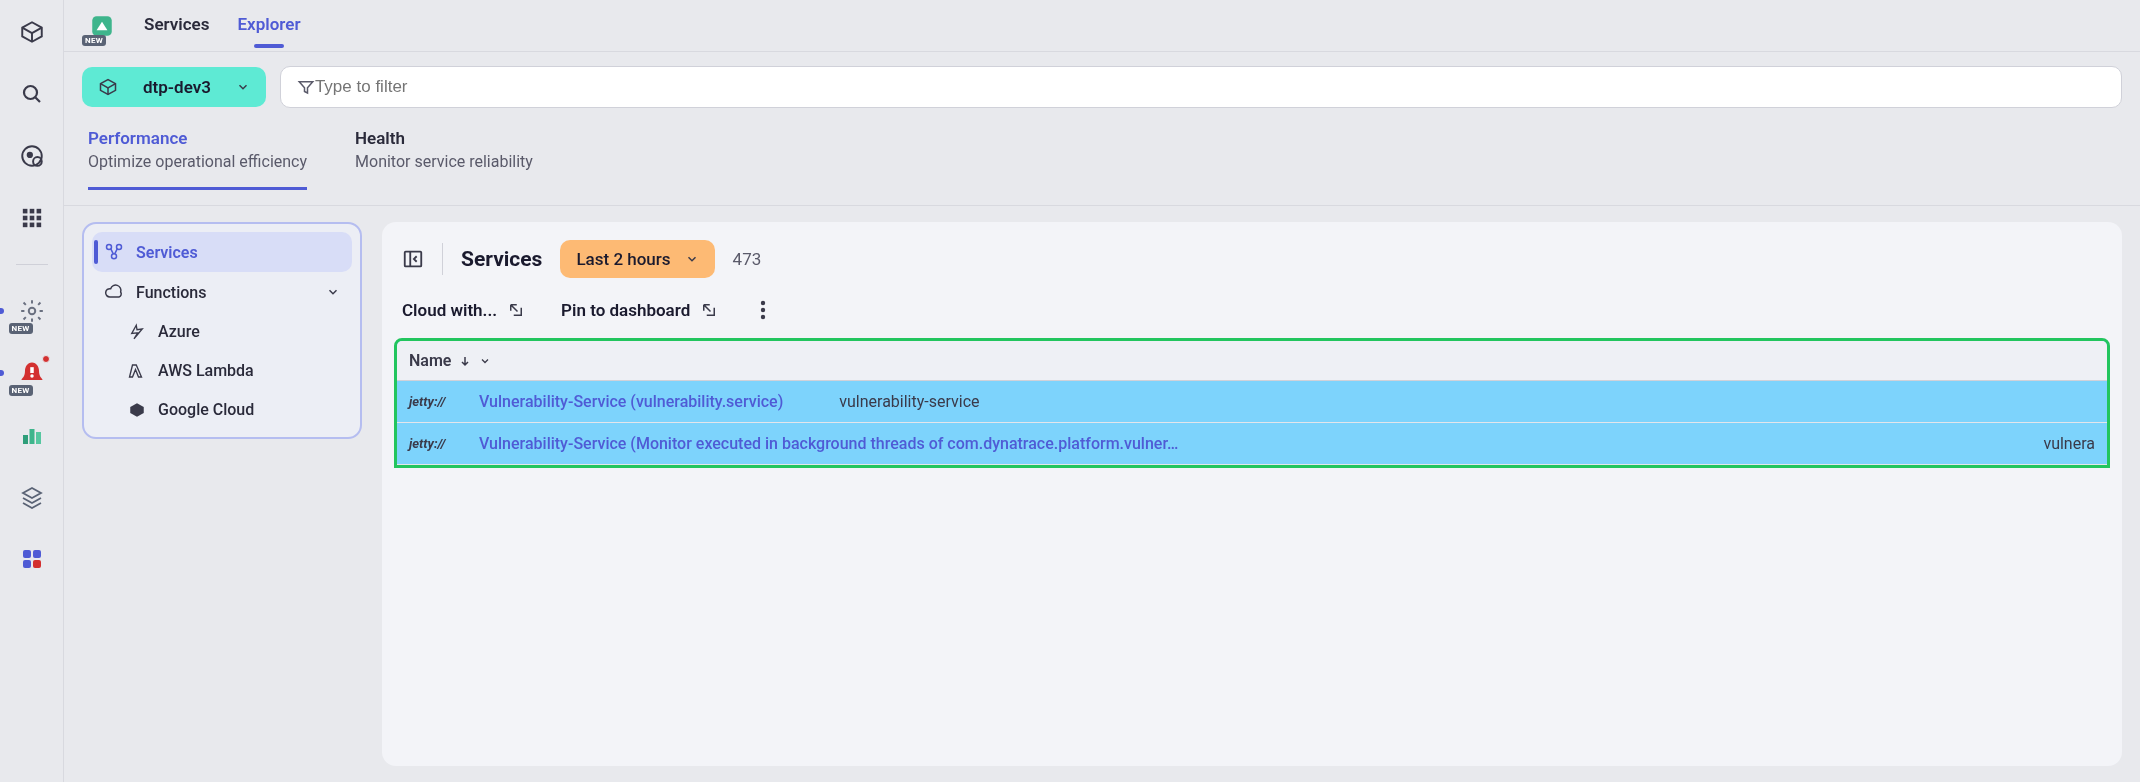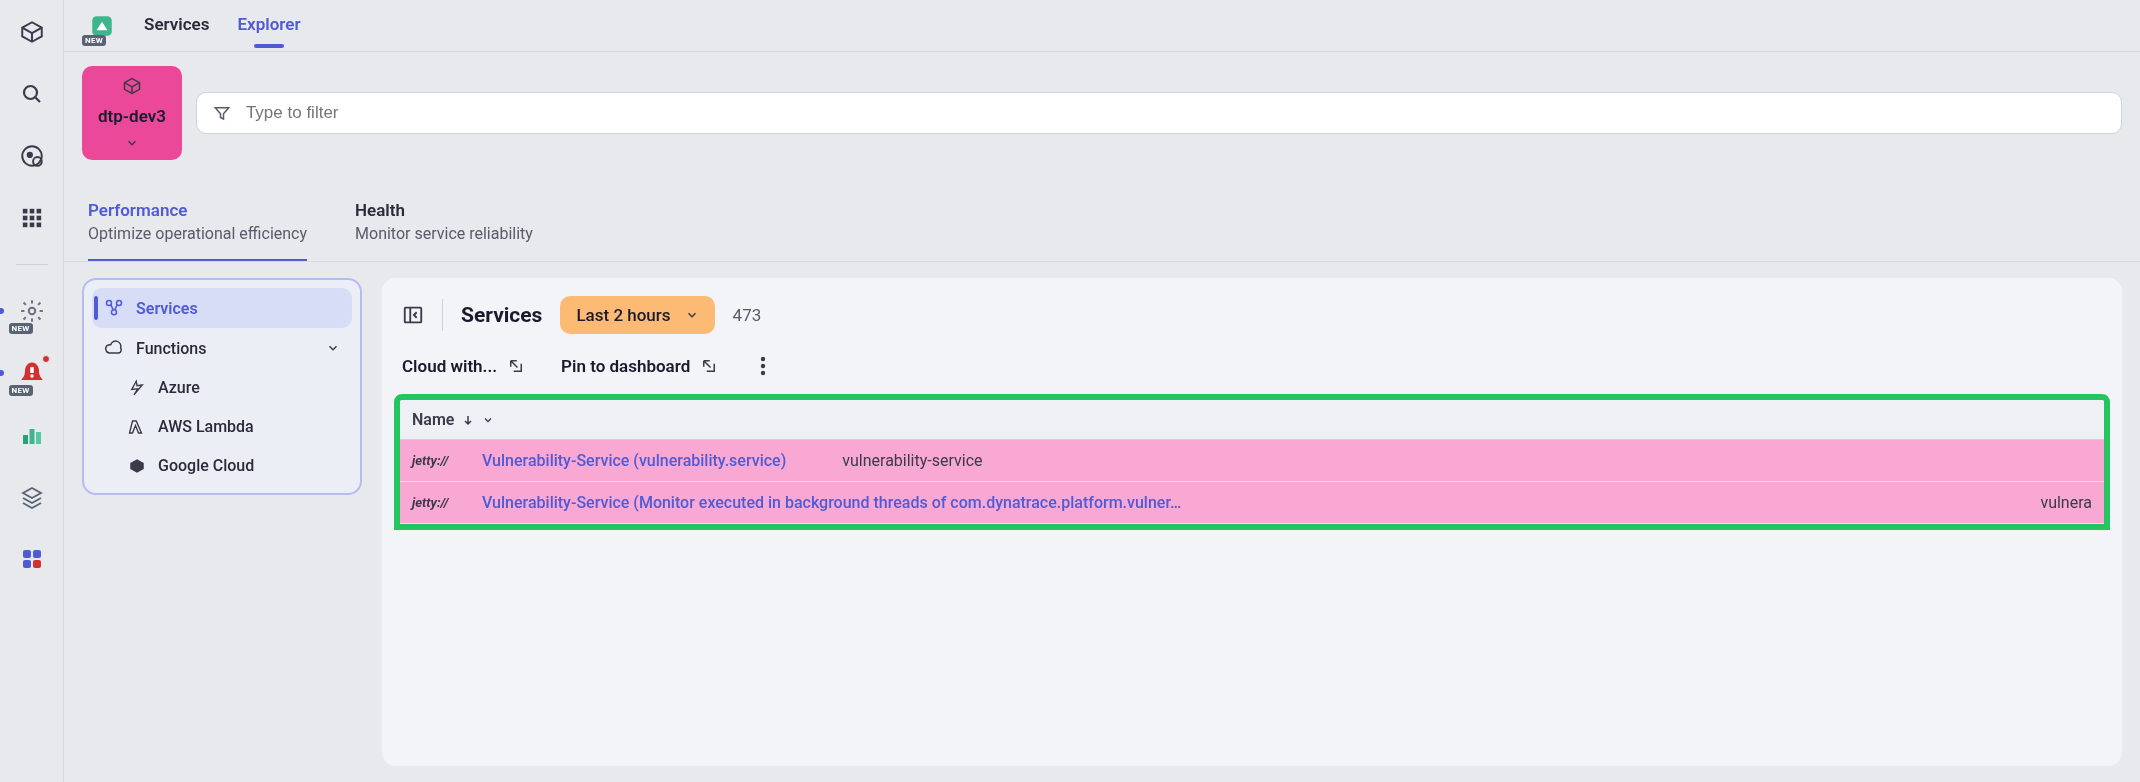--- a/index.html
+++ b/index.html
@@ -102,54 +102,52 @@
   
   .filterbar {
     display: flex;
     align-items: center;
     gap: 14px;
     padding: 14px 18px;
   }
   .env-select {
     display: flex;
     align-items: center;
-    gap: 10px;
-    background: #ec4899;
+    gap: 25px;
+    background: #5eead4;
     border-radius: 10px;
     padding: 10px 16px;
     font-size: 17px;
     font-weight: 600;
     cursor: pointer;
-    flex-direction: column;
   }
   .filter-input {
     flex: 1;
     display: flex;
     align-items: center;
-    gap: 15px;
+    gap: 0;
     background: #fff;
     border: 1px solid #d0d1d9;
     border-radius: 10px;
     padding: 10px 16px;
   }
   .filter-input input {
     border: none;
     outline: none;
     font-size: 17px;
     flex: 1;
     background: transparent;
     color: #444;
   }
 
   
   .segments {
     display: flex;
     gap: 48px;
-    padding: 6px 24px 0;
-    margin-top: 20px;
+    padding: 6px 24px 16px;
   }
   .segment {
     padding-bottom: 16px;
     cursor: pointer;
   }
   .segment-title {
     font-size: 17px;
     font-weight: 600;
     color: #2a2a3a;
     margin-bottom: 4px;
@@ -260,23 +258,23 @@
     align-items: center;
     gap: 10px;
     font-size: 17px;
     font-weight: 600;
     cursor: pointer;
   }
   .dots { cursor: pointer; padding: 4px 6px; }
 
   
   .table {
-    border: 6px solid #22c55e;
+    border: 3px solid #22c55e;
     border-radius: 8px 8px 0 0;
-    background: #f9a8d4;
+    background: #7dd3fc;
     overflow: hidden;
   }
   .thead {
     display: flex;
     align-items: center;
     padding: 10px 12px;
     background: #eef0f5;
     font-size: 16px;
     font-weight: 600;
     color: #3a3a4a;

